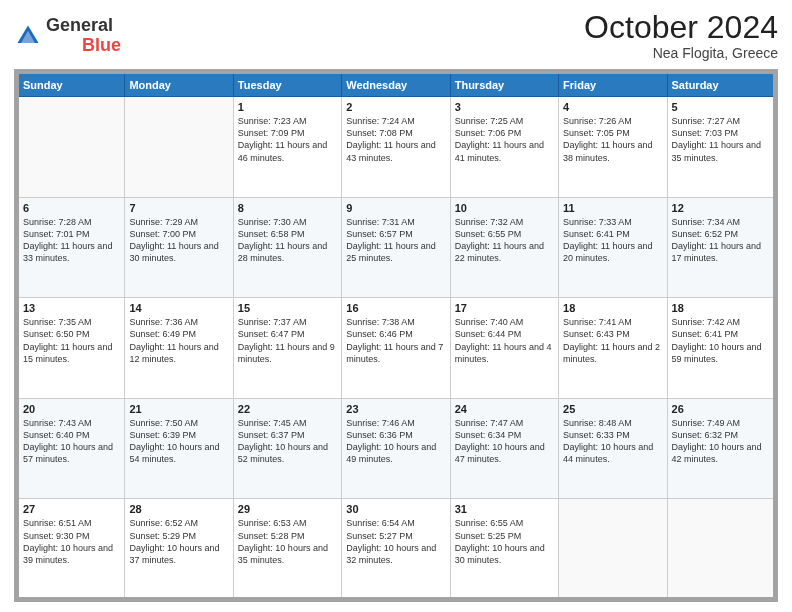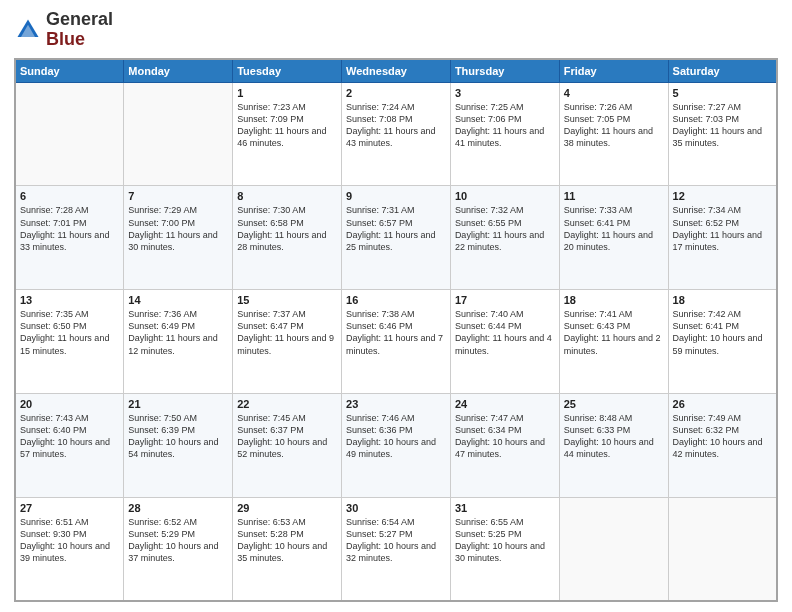--- a/index.html
+++ b/index.html
@@ -27,41 +27,41 @@
       display: flex;
       align-items: center;
       gap: 4px;
     }
     .logo-text {
       font-size: 18px;
       font-weight: bold;
       line-height: 1.1;
     }
     .logo-general { color: #333; }
-    .logo-blue { color: #7f1d1d; }
+    .logo-blue { color: #ef4444; margin-left: 36px; }
     .logo-icon {
       width: 28px;
       height: 28px;
     }
     .title-block {
       text-align: right;
     }
     .month-title {
       font-size: 32px;
       font-weight: normal;
       color: #222;
       line-height: 1.1;
     }
     .subtitle {
       font-size: 14px;
       color: #444;
     }
     .calendar {
       flex: 1;
-      border: 2px solid #a3a3a3;
+      border: 5px solid #a3a3a3;
       border-collapse: collapse;
       width: 100%;
       table-layout: fixed;
     }
     .calendar th {
       background-color: #2a7abf;
       color: #fff;
       font-size: 11px;
       font-weight: bold;
       padding: 5px 4px;
@@ -104,20 +104,24 @@
     <div class="logo">
       <svg class="logo-icon" viewBox="0 0 32 32">
         <polygon points="16,4 28,24 4,24" fill="#1a6abf"></polygon>
         <polygon points="16,10 24,24 8,24" fill="#fff" opacity="0.4"></polygon>
       </svg>
       <div class="logo-text">
         <span class="logo-general">General</span><br>
         <span class="logo-blue">Blue</span>
       </div>
     </div>
+    <div class="title-block">
+      <div class="month-title">October 2024</div>
+      <div class="subtitle">Nea Flogita, Greece</div>
+    </div>
   </div>
 
   <table class="calendar">
     <thead>
       <tr>
       <th>Sunday</th>
           <th>Monday</th>
           <th>Tuesday</th>
           <th>Wednesday</th>
           <th>Thursday</th>

